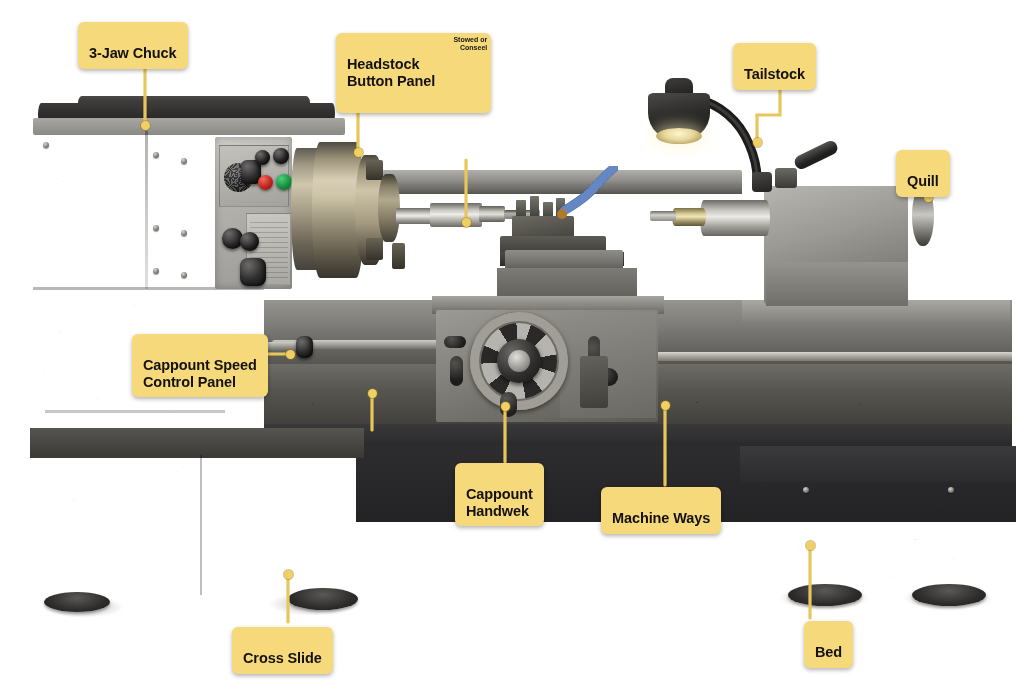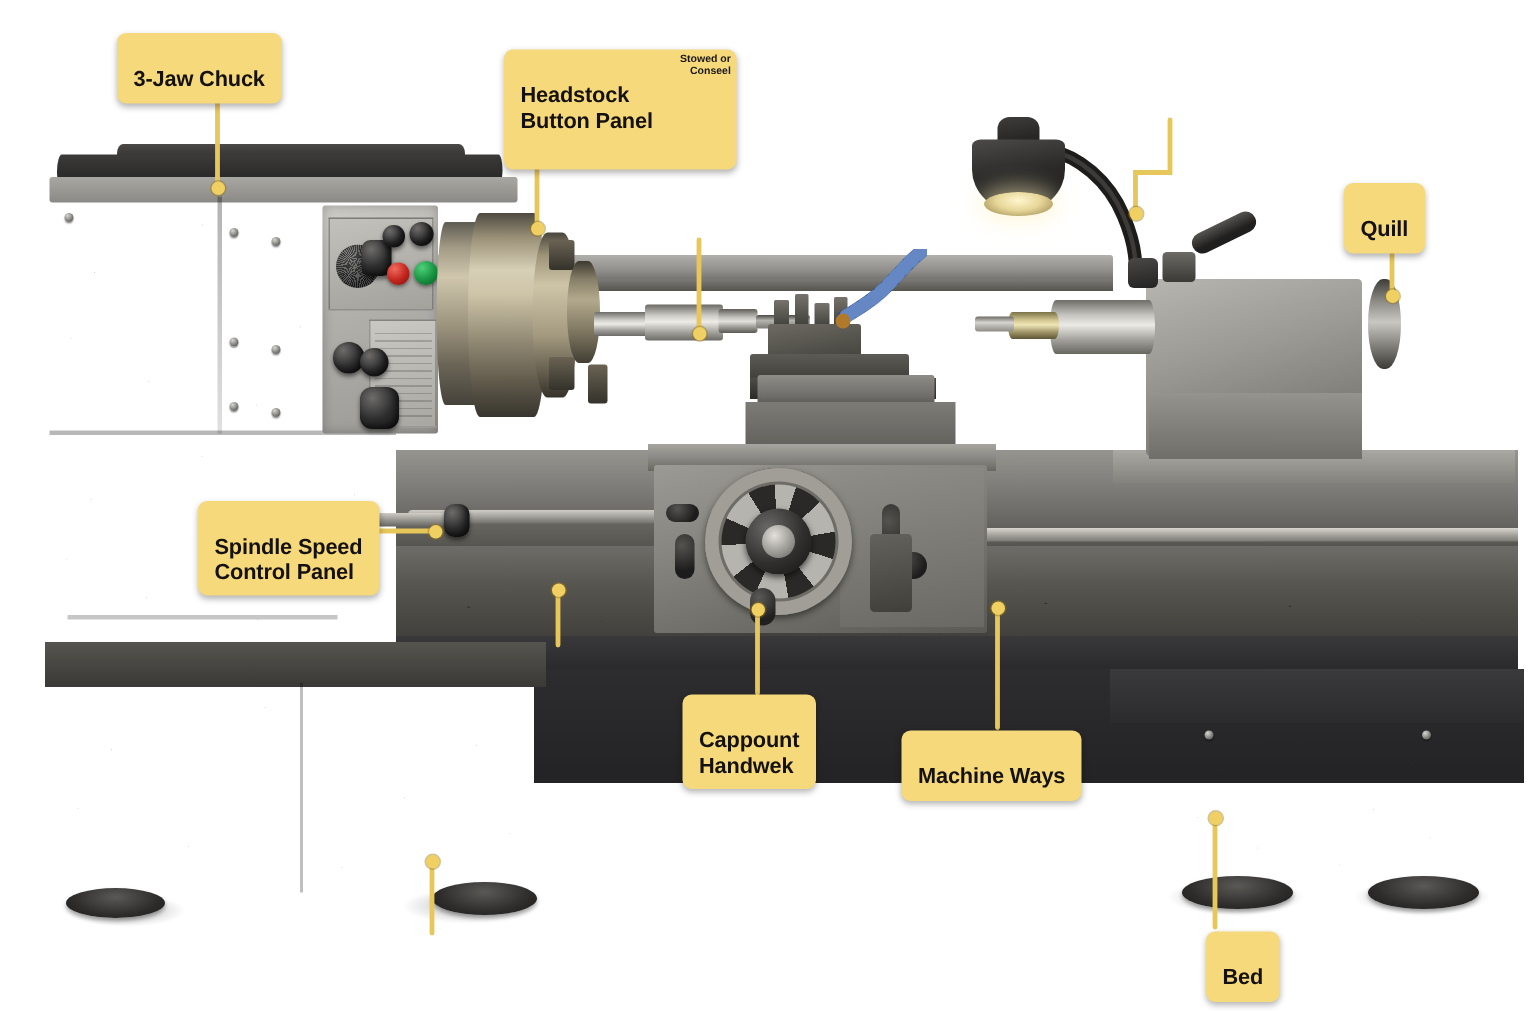--- a/index.html
+++ b/index.html
@@ -470,39 +470,45 @@
     </div>
 
     <div class="label" style="left:336px; top:33px; padding-right:56px;">
       <span>Headstock
 Button Panel</span>
       <span class="sub">Stowed or
 Conseel</span>
     </div>
 
 
-
-    <div class="label" style="left:896px; top:122px;">
+    <div class="label" style="left:733px; top:43px;">
+      <span>Tailstock</span>
+    </div>
+
+    <div class="label" style="left:896px; top:150px;">
       <span>Quill</span>
     </div>
 
     <div class="label" style="left:132px; top:334px;">
-      <span>Spindle Speed
+      <span>Cappount Speed
 Control Panel</span>
     </div>
 
 
     <div class="label" style="left:601px; top:487px;">
       <span>Machine Ways</span>
     </div>
 
     <div class="label" style="left:455px; top:463px;">
       <span>Cappount
 Handwek</span>
     </div>
 
+    <div class="label" style="left:232px; top:627px;">
+      <span>Cross Slide</span>
+    </div>
 
     <div class="label" style="left:804px; top:621px;">
       <span>Bed</span>
     </div>
 
   </div>
 </div>
 
 </body></html>

